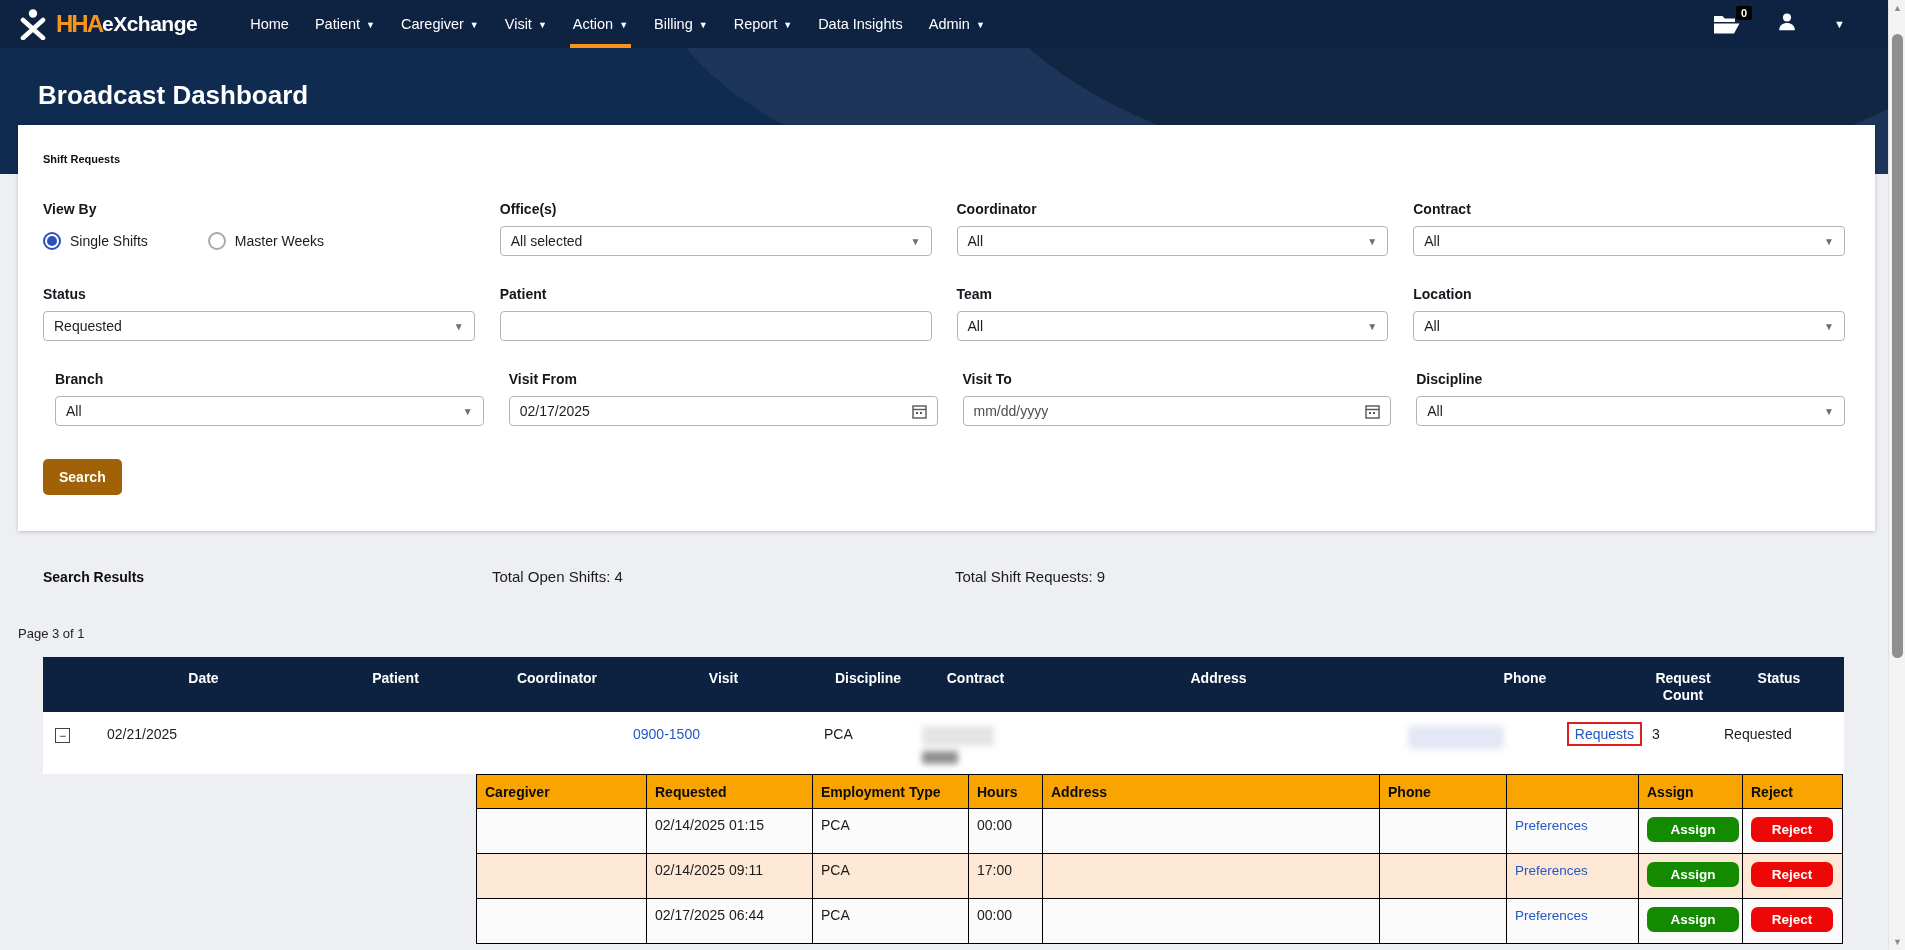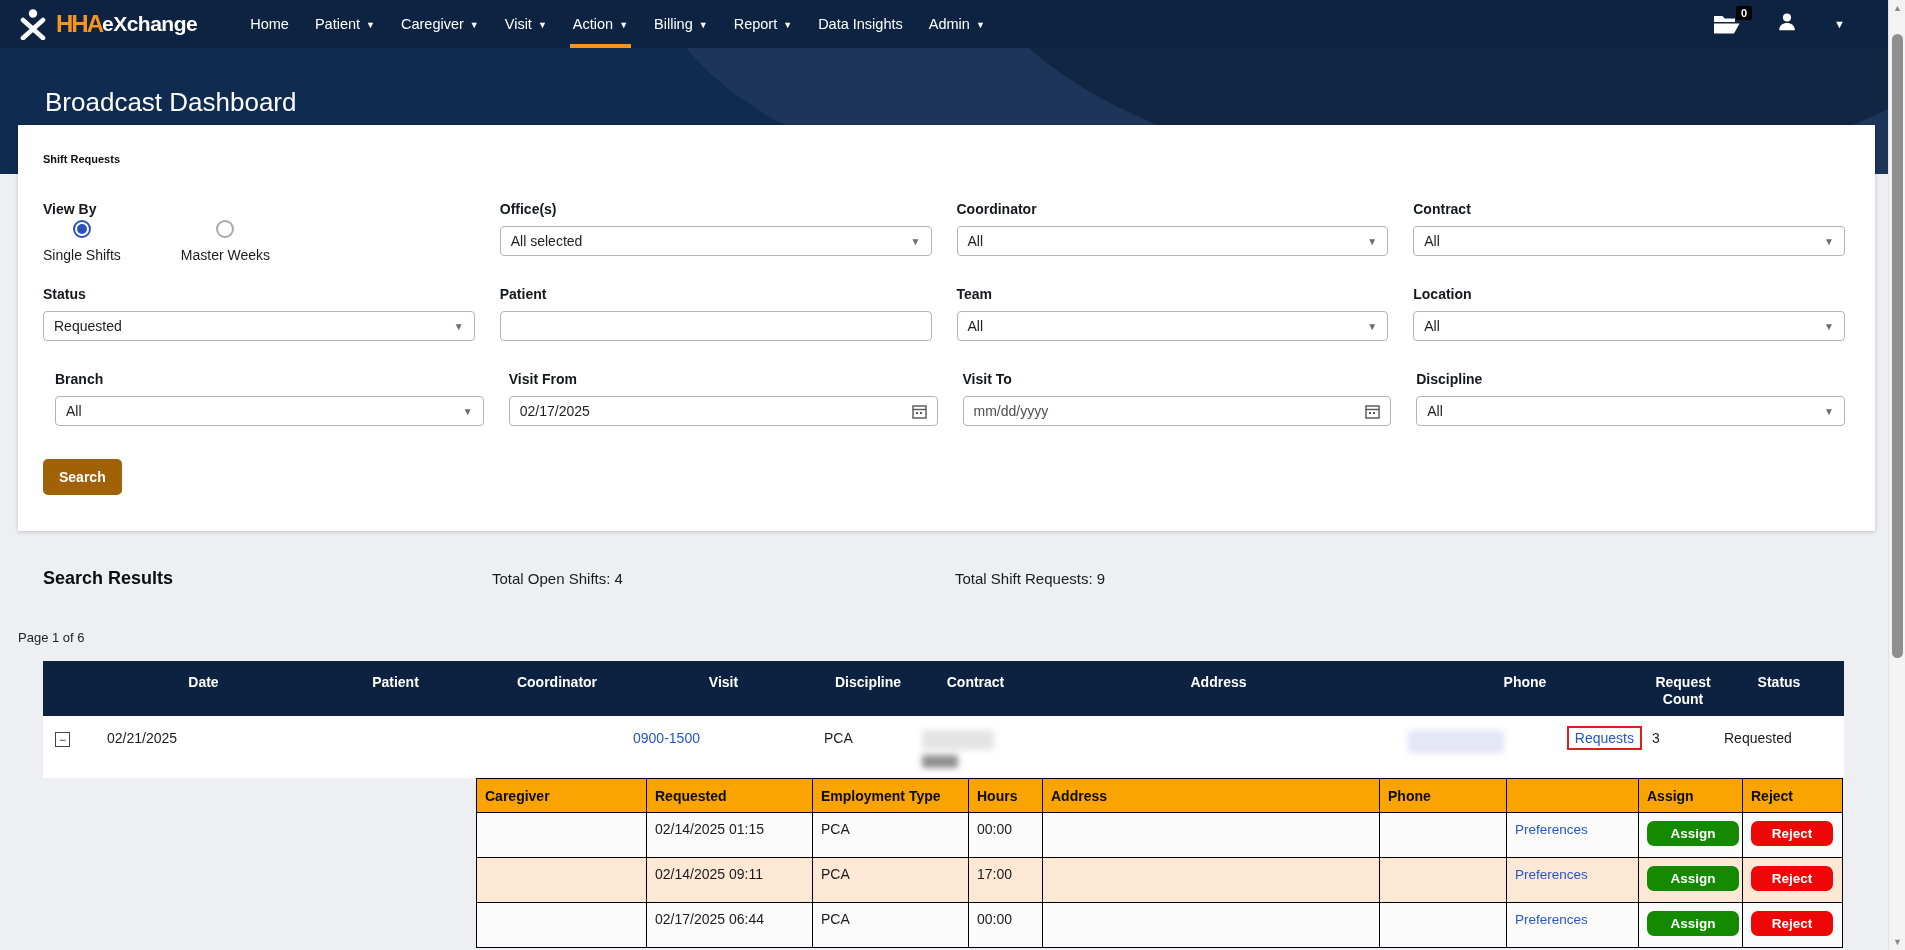--- a/index.html
+++ b/index.html
@@ -27,49 +27,49 @@
   .badge { position:absolute; top:-8px; right:-12px; background:#000; color:#fff;
            font-size:11px; font-weight:bold; padding:1px 5px; border-radius:2px; }
   .nav-caret { color:#fff; font-size:11px; }
 
   
   .hero { height:126px; background:#102b50; position:relative; overflow:hidden; }
   .hero::before { content:""; position:absolute; right:-250px; top:-360px; width:1500px;
            height:560px; border-radius:50%; background:rgba(255,255,255,0.05); }
   .hero::after { content:""; position:absolute; right:-150px; top:-420px; width:1100px;
            height:560px; border-radius:50%; background:rgba(10,25,50,0.55); }
-  .page-title { color:#fff; font-size:26px; font-weight:normal; margin:15px; padding:24px 0 0 30px;
+  .page-title { color:#fff; font-size:26px; font-weight:bold; margin:8px; padding:24px 0 0 30px;
            position:relative; z-index:2; }
 
   
   .card { position:relative; z-index:3; margin:-49px 30px 0 18px; background:#fff;
           box-shadow:0 1px 4px rgba(0,0,0,0.2); height:406px; padding:28px 30px 24px 25px; }
   .panel-heading { font-size:11px; font-weight:bold; color:#101010; margin:0; }
   .filter-grid { display:grid; grid-template-columns:repeat(4, 1fr); column-gap:25px; }
   .fg-1 { margin-top:36px; }  .fg-2 { margin-top:30px; }  .fg-3 { margin-top:30px;margin-left:12px; }
   .f-label { font-size:14px; font-weight:bold; color:#14181d; margin-bottom:9px; }
   .field { height:30px; border:1px solid #b4b4b4; border-radius:4px; background:#fff;
            display:flex; align-items:center; padding:0 10px; font-size:14px; color:#1e1e1e;
            width:100%; cursor:pointer; }
   .field .chev { margin-left:auto; color:#6d6d6d; font-size:10px; }
   .field input { border:none; outline:none; width:100%; font:inherit; background:transparent; }
   .placeholder { color:#4e4e4e; }
   .radio-row { display:flex; align-items:center; height:30px; gap:60px; }
-  .radio-opt { display:flex; align-items:center; gap:9px; font-size:14px; cursor:pointer;flex-direction:column; }
+  .radio-opt { display:flex; align-items:center; gap:9px; font-size:14px; cursor:pointer; }
   .radio { width:18px; height:18px; border-radius:50%; border:2px solid #2b52b8;
            display:flex; align-items:center; justify-content:center; background:#fff; }
   .radio.on::after { content:""; width:10px; height:10px; border-radius:50%; background:#2b52b8; }
   .radio.off { border-color:#a9a9a9; }
   .cal-icon { margin-left:auto; display:flex; }
   .search-btn { margin-top:33px; background:#a16207; color:#fff; border:none; border-radius:5px;
            font-size:14px; font-weight:bold; padding:10px 16px; cursor:pointer; }
 
   
   .results-header { display:flex; align-items:baseline; margin:37px 0 0 43px; }
-  .results-heading { font-size:18px; font-weight:bold; color:#0d0d0d; width:449px; }
+  .results-heading { font-size:14px; font-weight:bold; color:#0d0d0d; width:449px; }
   .total-open  { font-size:15px; width:463px; }
   .total-req   { font-size:15px; }
   .page-info   { margin:41px 0 0 18px; font-size:13px; color:#222; }
 
   
   .shift-table { margin:16px 0 0 43px; width:1801px; }
   .st-cols { display:grid; grid-template-columns:64px 203px 181px 142px 191px 98px 117px 369px 244px 72px 120px; }
   .st-header { background:#0d2240; color:#fff; font-weight:bold; font-size:14px;
                min-height:55px; padding-top:13px; align-items:start;text-align:center; }
   .st-header > div { padding-right:10px; line-height:17px; }
@@ -307,21 +307,21 @@
   </div>
 
   <button class="search-btn">Search</button>
 </div>
 
 <div class="results-header">
   <div class="results-heading">Search Results</div>
   <div class="total-open">Total Open Shifts: 4</div>
   <div class="total-req">Total Shift Requests: 9</div>
 </div>
-<div class="page-info">Page 1 of 6</div>
+<div class="page-info">Page 3 of 1</div>
 
 <div class="shift-table">
   <div class="st-cols st-header">
     <div></div>
     <div>Date</div>
     <div>Patient</div>
     <div>Coordinator</div>
     <div>Visit</div>
     <div>Discipline</div>
     <div>Contract</div>

